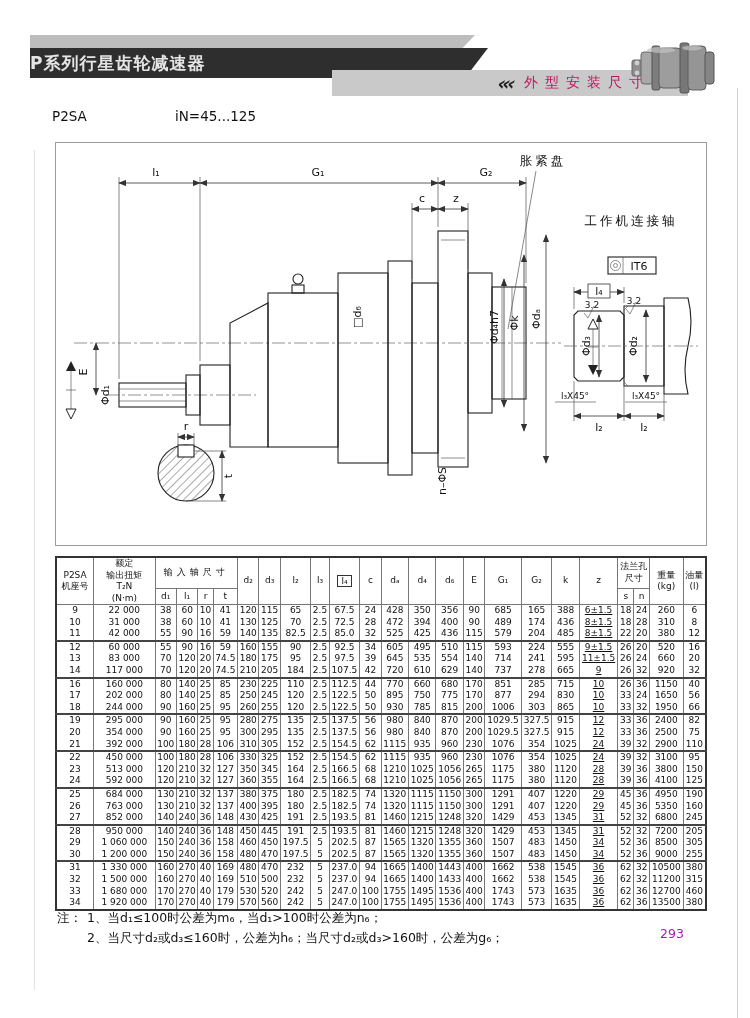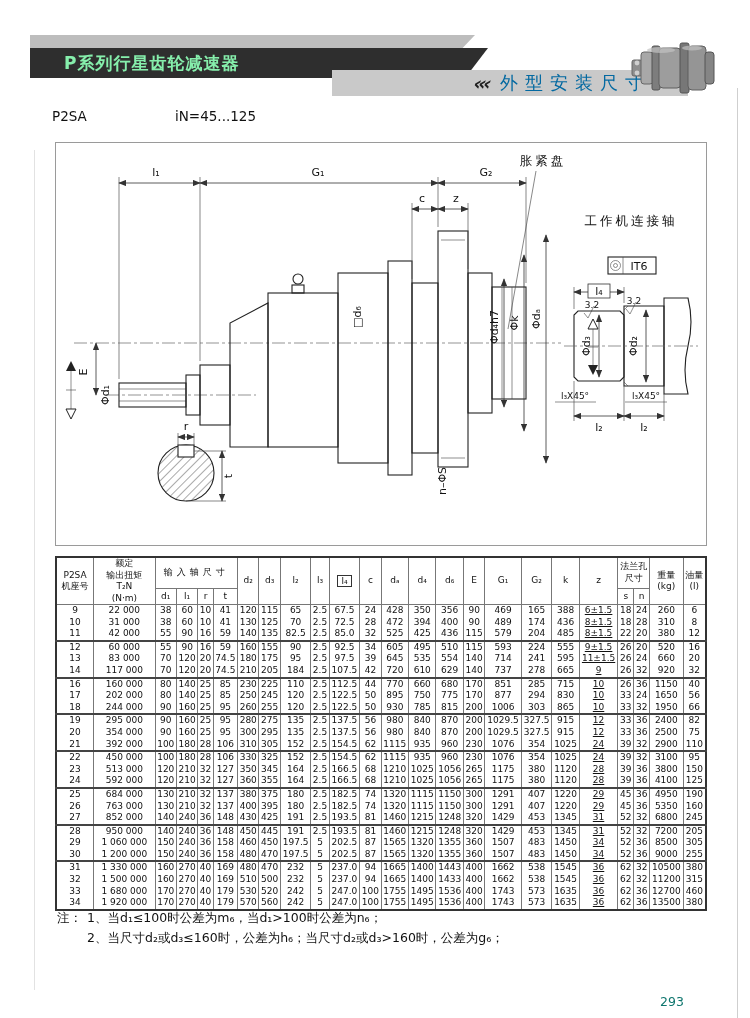--- a/index.html
+++ b/index.html
@@ -6,25 +6,25 @@
   body{
     width:750px;height:1018px;position:relative;background:#ffffff;
     font-family:"DejaVu Sans","Liberation Sans",sans-serif;color:#111;
     overflow:hidden;
   }
   
   .band-top{position:absolute;left:30px;top:35px;width:445px;height:14px;background:#bdbdbd;
     clip-path:polygon(0 0,100% 0,97% 100%,0 100%);}
   .band-dark{position:absolute;left:30px;top:48px;width:458px;height:30px;background:#2e2e2e;
     clip-path:polygon(0 0,100% 0,95% 100%,0 100%);}
-  .band-dark .t{color:#86efac;font-size:17px;font-weight:bold;line-height:30px;padding-left:34px;letter-spacing:1px;}
+  .band-dark .t{color:#e5e5e5;font-size:17px;font-weight:bold;line-height:30px;letter-spacing:1px;}
   .band-gray{position:absolute;left:332px;top:70px;width:356px;height:26px;background:#c9c9c9;
     display:flex;align-items:center;justify-content:flex-end;padding-right:38px;box-sizing:border-box;}
   .chev{font-weight:bold;font-size:19px;letter-spacing:-3px;transform:skewX(-18deg);margin-right:12px;color:#222;}
-  .subtitle{font-size:18px;letter-spacing:7px;color:#0369a1;}
+  .subtitle{font-size:14px;letter-spacing:7px;color:#be185d;}
   .photo{position:absolute;left:628px;top:36px;}
   
   .model-line{position:absolute;left:52px;top:108px;font-size:13.5px;color:#111;}
   .model-line .ratio{position:absolute;left:123px;top:0;white-space:nowrap;}
   
   .draw-box{position:absolute;left:55px;top:142px;width:650px;height:402px;border:1px solid #9a9a9a;background:#fff;}
   svg text{fill:#111;font-family:"DejaVu Sans","Liberation Sans",sans-serif;}
   .out{fill:none;stroke:#222;stroke-width:1.1;}
   .thin{stroke:#444;stroke-width:0.6;fill:none;}
   .cl{stroke:#666;stroke-width:0.7;stroke-dasharray:13 3 3 3;fill:none;}
@@ -46,21 +46,21 @@
   td:nth-child(1){min-width:32px;}
   td:nth-child(20){min-width:30px;text-decoration:underline;}
   tbody td{border-top:none;border-bottom:none;}
   tbody tr.gs td{border-top:2px solid #444;}
   .boxed{display:inline-block;border:1px solid #333;padding:0 3px;line-height:10px;}
   
   .notes{position:absolute;left:57px;top:908px;font-size:12.5px;line-height:1.6;color:#111;}
   .notes .row{display:flex;}
   .notes .pfx{width:30px;flex:none;}
   
-  .pageno{position:absolute;left:660px;top:994px;font-size:12.5px;color:#0f766e;}
+  .pageno{position:absolute;left:660px;top:926px;font-size:12.5px;color:#a21caf;}
   .edge-r{position:absolute;left:737px;top:88px;width:1px;height:930px;background:#cfcfcf;}
   .edge-l{position:absolute;left:34px;top:150px;width:1px;height:840px;background:#e2e2e2;}
 </style>
 </head>
 <body>
 
 <div class="band-top"></div>
 <div class="band-dark">
   <div class="t">P系列行星齿轮减速器</div>
 </div>
@@ -291,21 +291,21 @@
           <td>120</td>
           <td>115</td>
           <td>65</td>
           <td>2.5</td>
           <td>67.5</td>
           <td>24</td>
           <td>428</td>
           <td>350</td>
           <td>356</td>
           <td>90</td>
-          <td>469</td>
+          <td>685</td>
           <td>165</td>
           <td>388</td>
           <td>6±1.5</td>
           <td>18</td>
           <td>24</td>
           <td>260</td>
           <td>6</td>
         </tr>
         <tr>
           <td>10</td>

